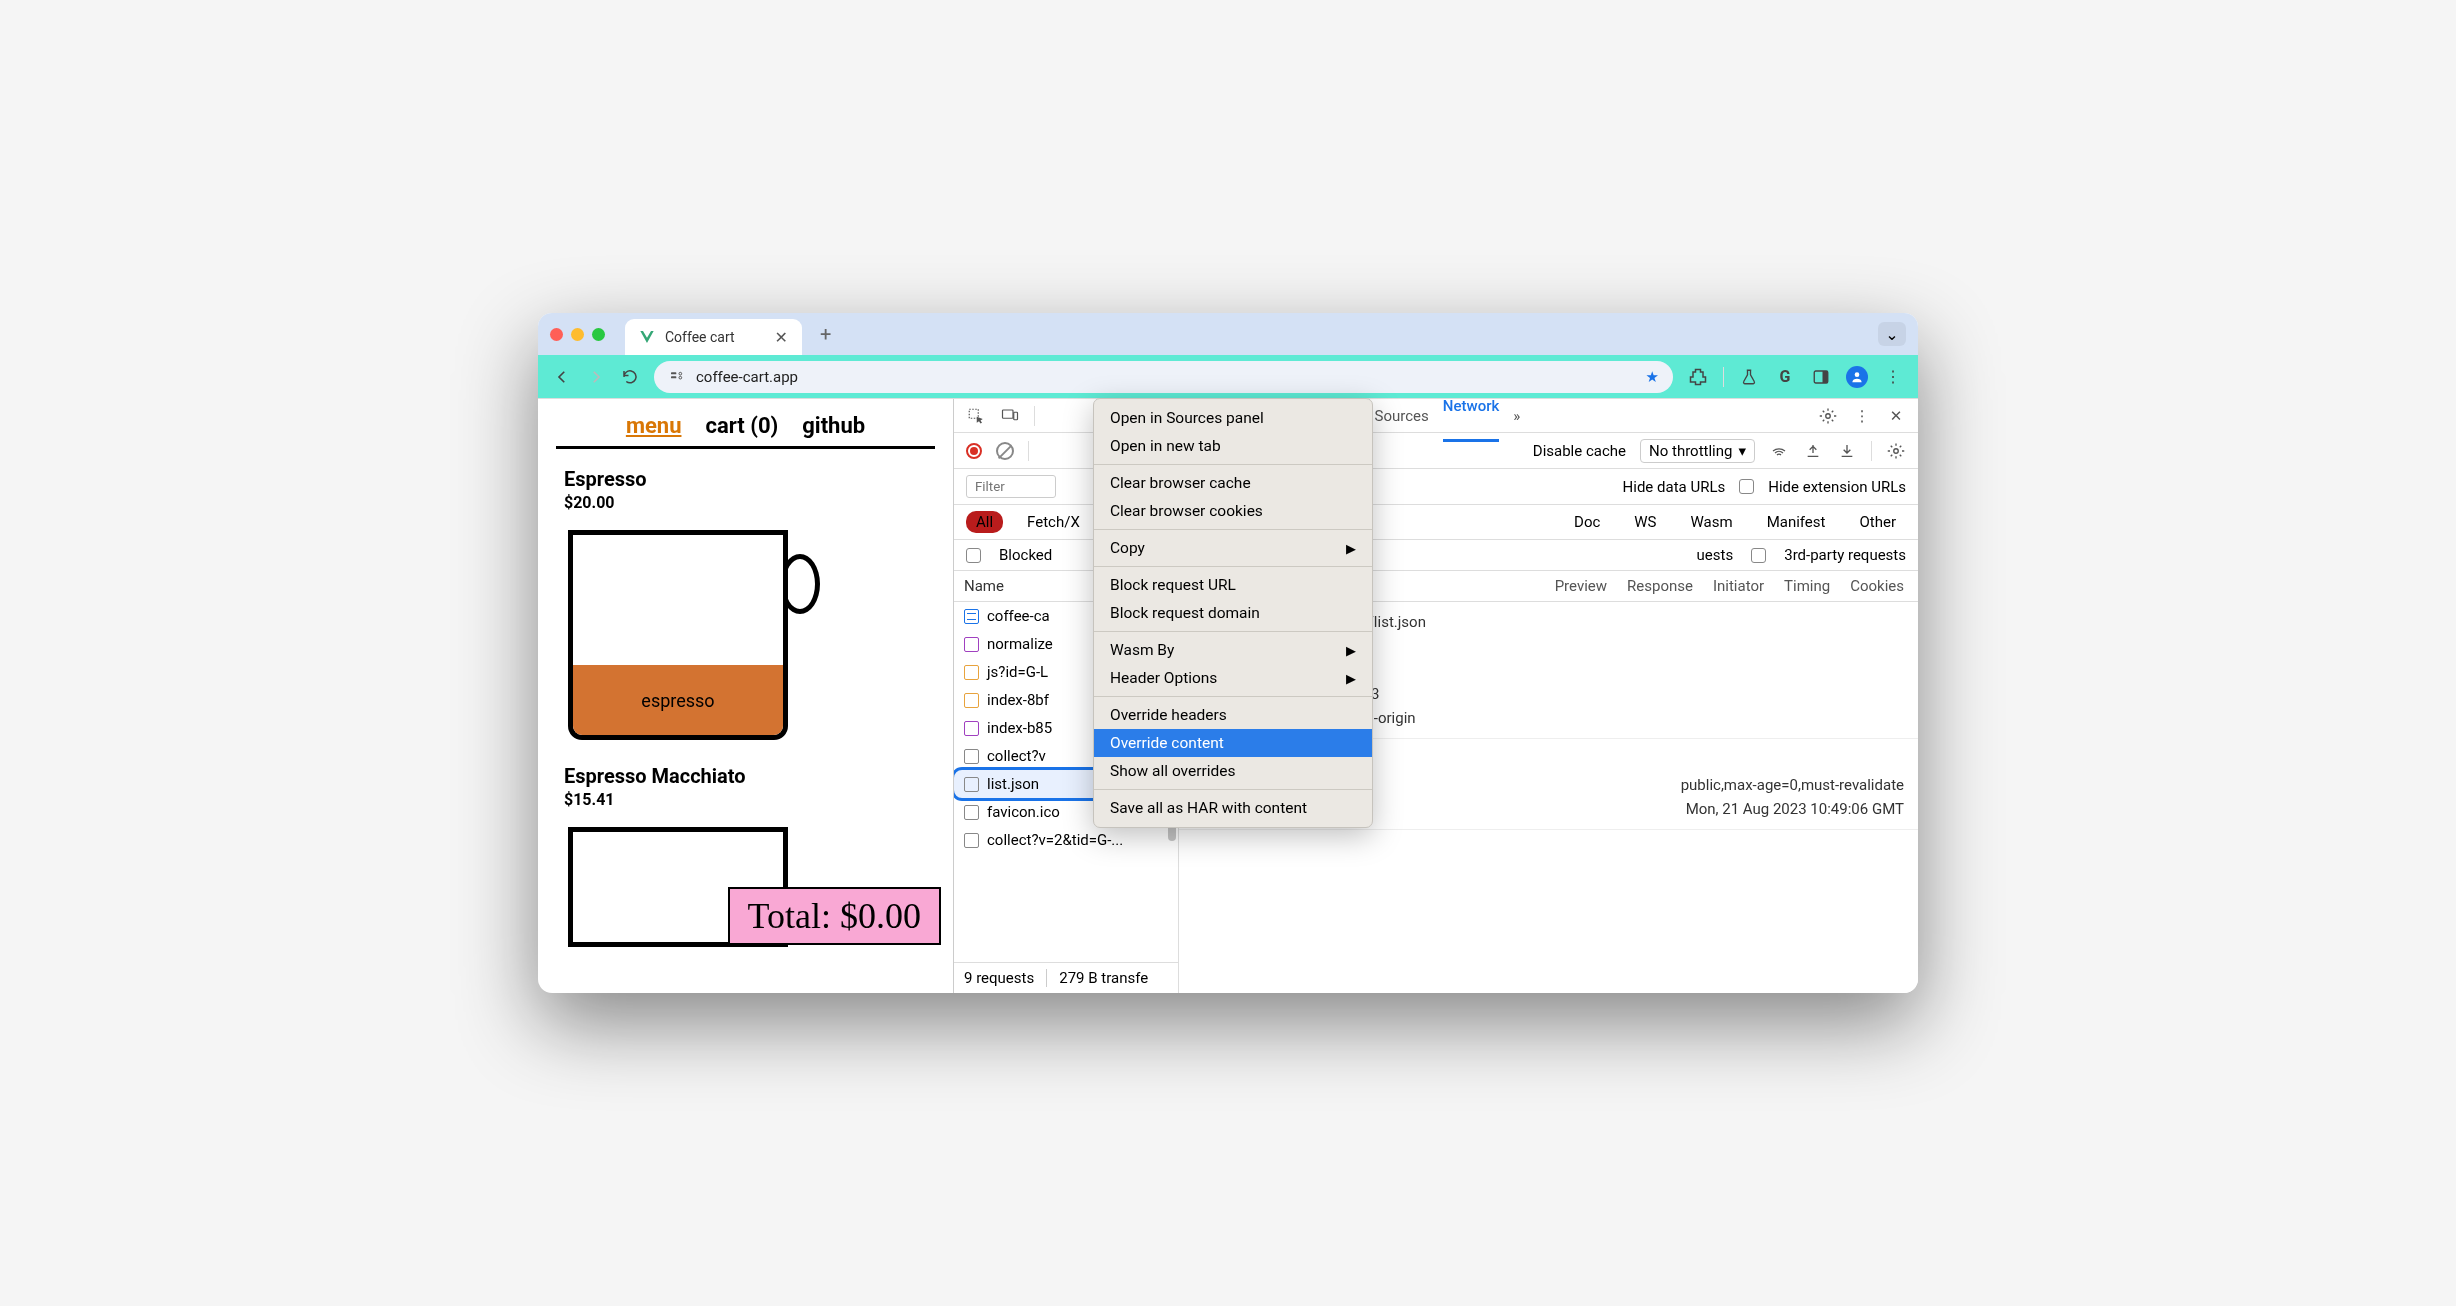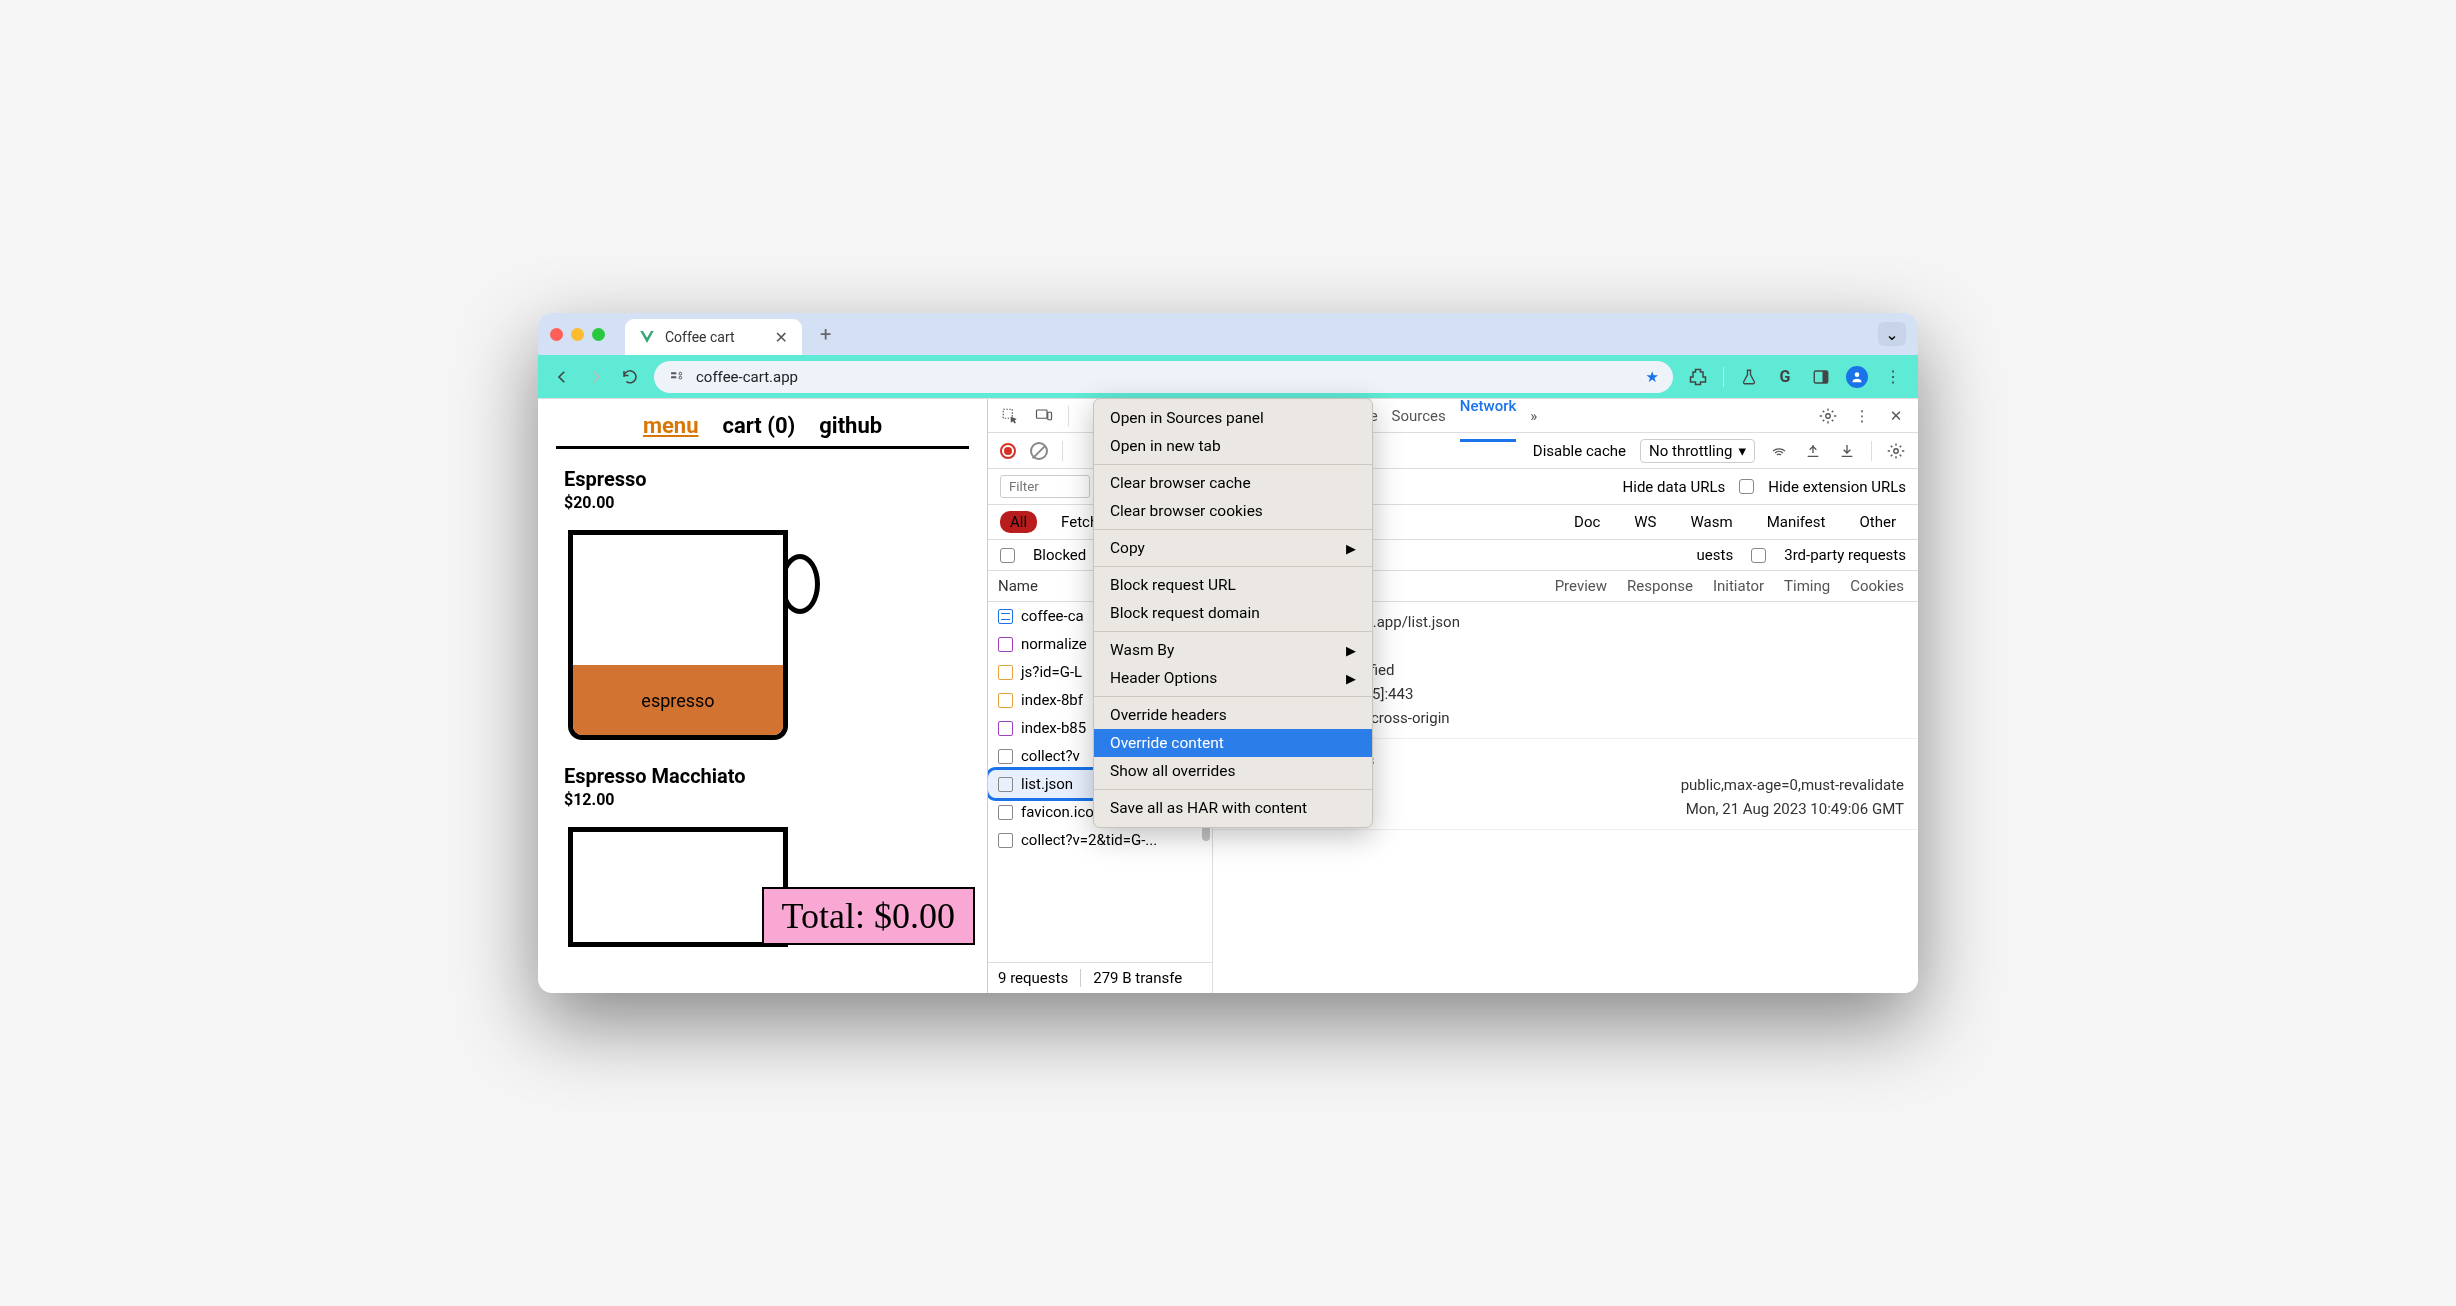--- a/index.html
+++ b/index.html
@@ -26,21 +26,21 @@
 .navbtn.dim { color: #bbb; }
 .omnibox { flex: 1; background: #eef2f9; border-radius: 18px; height: 32px; display: flex; align-items: center; padding: 0 14px; gap: 10px; font-size: 15px; color: #222; }
 .siteicon { width:18px; height:18px; display:flex; align-items:center; justify-content:center; color:#555; font-size:13px;}
 .star { color:#1a73e8; margin-left:auto; }
 .ricon { width:22px; color:#444; cursor:pointer; display:flex; align-items:center; justify-content:center;}
 .rdiv { width:1px; height:20px; background:#ddd; }
 .avatar { width:22px; height:22px; border-radius:50%; background:#1a73e8; color:#fff; display:flex; align-items:center; justify-content:center; font-size:13px;}
 
 
 .content { display:flex; flex:1; overflow:hidden;}
-.page { width: 450px; border-right:1px solid #ccc; padding: 10px 18px; font-family: Georgia, "Times New Roman", serif; position:relative; overflow:hidden;}
+.page { width: 416px; border-right:1px solid #ccc; padding: 10px 18px; font-family: Georgia, "Times New Roman", serif; position:relative; overflow:hidden;}
 .pagenav { font-size:22px; padding:4px 0 8px; border-bottom:3px solid #000; display:flex; gap:24px; font-weight:bold; justify-content:center;}
 .pagenav .active { color:#d97706; text-decoration:underline; }
 .product { margin-top:18px; padding:0 8px;}
 .pname { font-size:20px; font-weight:bold; }
 .pprice { font-size:16px; font-weight:bold; margin-top:2px;}
 .mug { margin-top:14px; width:260px; height:220px; position:relative; }
 .mugbody { position:absolute; left:4px; top:4px; width:220px; height:210px; border:5px solid #000; border-radius:0 0 14px 14px; background:#fff;}
 .handle { position:absolute; right:4px; top:28px; width:40px; height:60px; border:5px solid #000; border-radius:50%; background:#fff;}
 .espressofill { position:absolute; bottom:0; left:0; right:0; height:70px; background:#d37331; display:flex; align-items:center; justify-content:center; font-size:18px; border-radius:0 0 9px 9px;}
 .totalbox { position:absolute; right:12px; bottom:48px; background:#f9a8d4; border:2px solid #000; padding:6px 18px; font-size:36px; font-family:Georgia,serif;}
@@ -191,21 +191,21 @@
         <div class="pprice">$20.00</div>
         <div class="mug">
           <div class="handle"></div>
           <div class="mugbody">
             <div class="espressofill">espresso</div>
           </div>
         </div>
       </div>
       <div class="product">
         <div class="pname">Espresso Macchiato</div>
-        <div class="pprice">$12.00</div>
+        <div class="pprice">$15.41</div>
         <div class="mug2">
            <div class="mug2body"></div>
         </div>
       </div>
       <div class="totalbox">Total: $0.00</div>
     </div>
 
     <div class="devtools">
       <div class="dthead">
         <span class="dticon">

